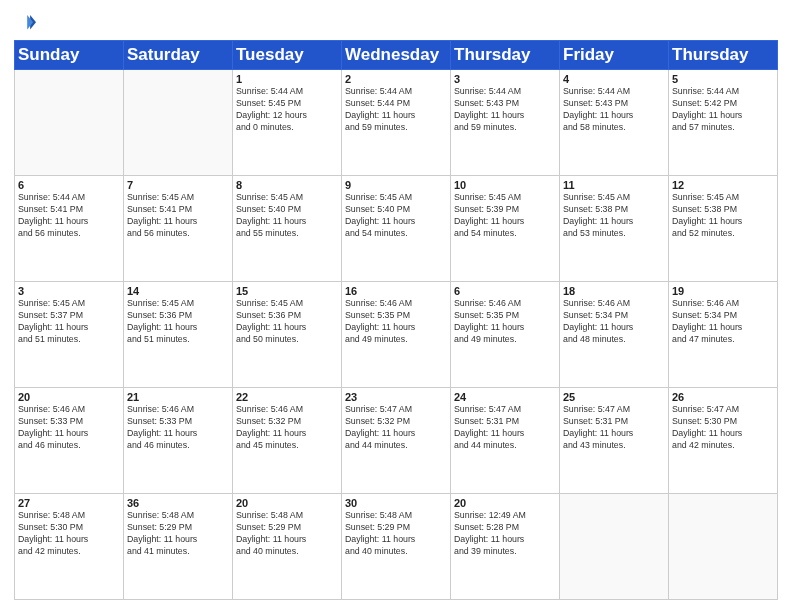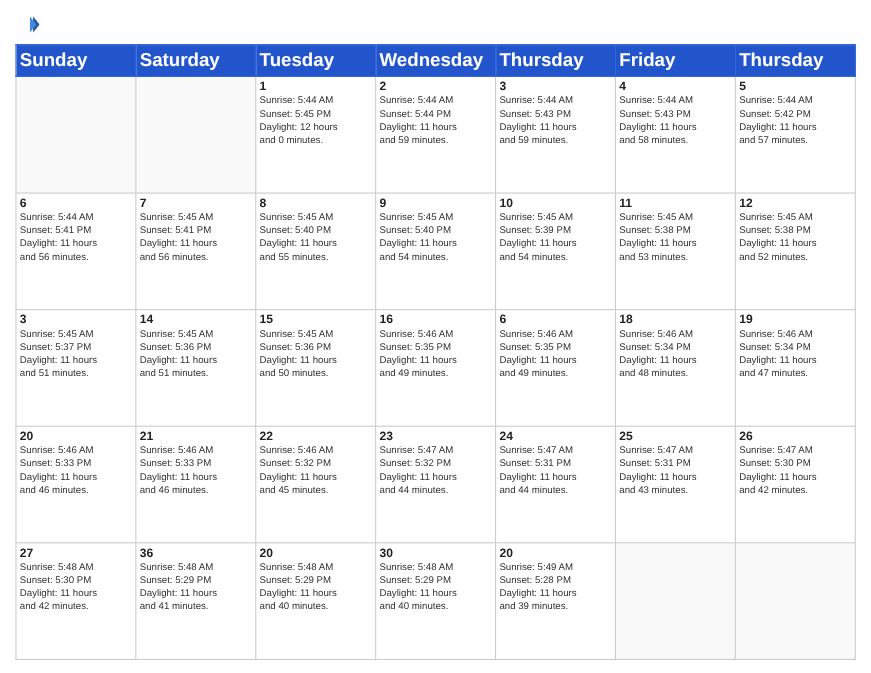--- a/index.html
+++ b/index.html
@@ -344,21 +344,21 @@
           </td>
           <td>
             <span class="day-num">30</span>
             <div class="day-info" style="white-space: pre-line;">Sunrise: 5:48 AM
 Sunset: 5:29 PM
 Daylight: 11 hours
 and 40 minutes.</div>
           </td>
           <td>
             <span class="day-num">20</span>
-            <div class="day-info" style="white-space: pre-line;">Sunrise: 5:49 AM
+            <div class="day-info" style="white-space: pre-line;">Sunrise: 12:49 AM
 Sunset: 5:28 PM
 Daylight: 11 hours
 and 39 minutes.</div>
           </td>
           <td class="empty"></td>
           <td class="empty"></td>
         </tr>
       </tbody>
   </table>
 </div>

